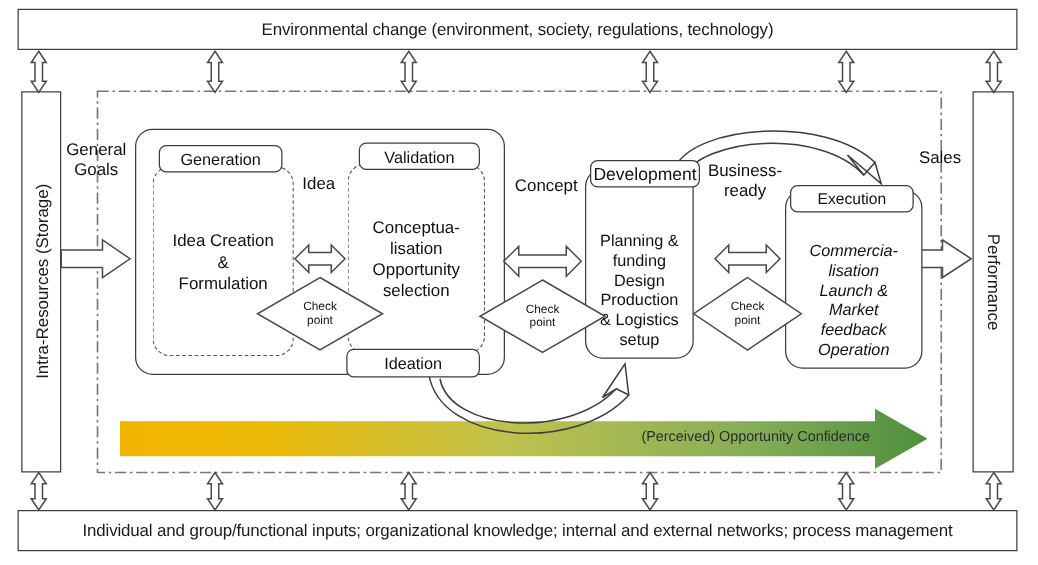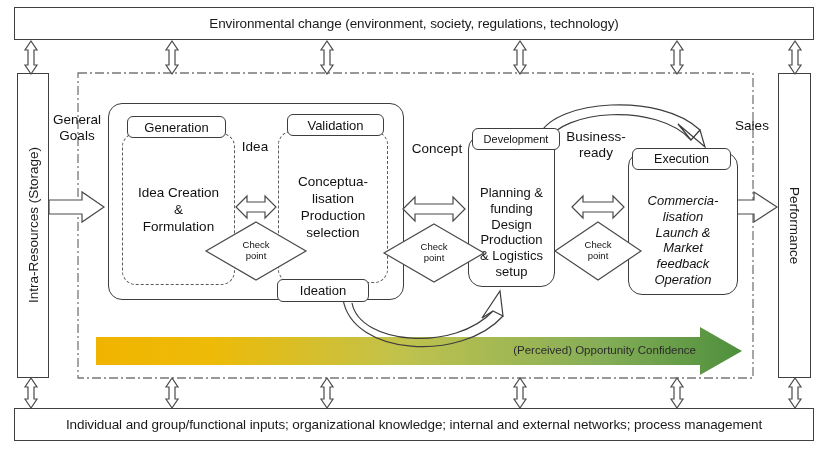--- a/index.html
+++ b/index.html
@@ -97,25 +97,25 @@
 Formulation</span>
   </div>
 
   <div class="abs capsule" style="left:287px;top:114px;width:97px;height:22px;z-index:4;">
     <span>Validation</span>
   </div>
 
   <div class="abs dashbox" style="left:278px;top:131px;width:110px;height:152px;z-index:2;">
     <span class="inner-text" style="white-space:pre-line;">Conceptua-
 lisation
-Production
+Opportunity
 selection</span>
   </div>
 
-  <div class="abs capsule" style="left:277px;top:279px;width:92px;height:23px;z-index:5;">
+  <div class="abs capsule" style="left:277px;top:279px;width:107px;height:23px;z-index:5;">
     <span>Ideation</span>
   </div>
 
   <div class="edge-label" style="left:233px;top:139px;width:44px;">Idea</div>
   <svg class="abs" style="left:0;top:0;width:830px;height:452px;pointer-events:none;z-index:6;">
     <path d="M236,207 L247,196 L247,202 L265,202 L265,196 L276,207 L265,218 L265,212 L247,212 L247,218 Z" fill="#fff" stroke="#4a4a4a" stroke-width="1.2"></path>
   </svg>
   <svg class="abs" style="left:0;top:0;width:830px;height:452px;pointer-events:none;z-index:6;">
     <polygon points="256,222 306,251 256,280 206,251" fill="#fff" stroke="#4a4a4a" stroke-width="1.2"></polygon>
     <text x="256" y="248" text-anchor="middle" font-family="Liberation Sans, sans-serif" font-size="9.5" fill="#111">Check</text>
@@ -123,21 +123,21 @@
   </svg>
 
   <div class="abs solidbox" style="left:468px;top:135px;width:87px;height:152px;padding-bottom:6px;z-index:2;">
     <span class="inner-text" style="white-space:pre-line;font-size:13px;">Planning &amp;
 funding
 Design
 Production
 &amp; Logistics
 setup</span>
   </div>
-  <div class="abs capsule" style="left:472px;top:128px;width:88px;height:22px;z-index:4;font-size:11px;">
+  <div class="abs capsule" style="left:472px;top:128px;width:88px;height:22px;z-index:4;font-size:14px;">
     <span>Development</span>
   </div>
 
   <div class="edge-label" style="left:406px;top:141px;width:62px;">Concept</div>
   <svg class="abs" style="left:0;top:0;width:830px;height:452px;pointer-events:none;z-index:6;">
     <path d="M403,209 L415,197 L415,204 L453,204 L453,197 L465,209 L453,221 L453,214 L415,214 L415,221 Z" fill="#fff" stroke="#4a4a4a" stroke-width="1.2"></path>
   </svg>
   <svg class="abs" style="left:0;top:0;width:830px;height:452px;pointer-events:none;z-index:6;">
     <polygon points="434,224 484,253 434,282 384,253" fill="#fff" stroke="#4a4a4a" stroke-width="1.2"></polygon>
     <text x="434" y="250" text-anchor="middle" font-family="Liberation Sans, sans-serif" font-size="9.5" fill="#111">Check</text>

